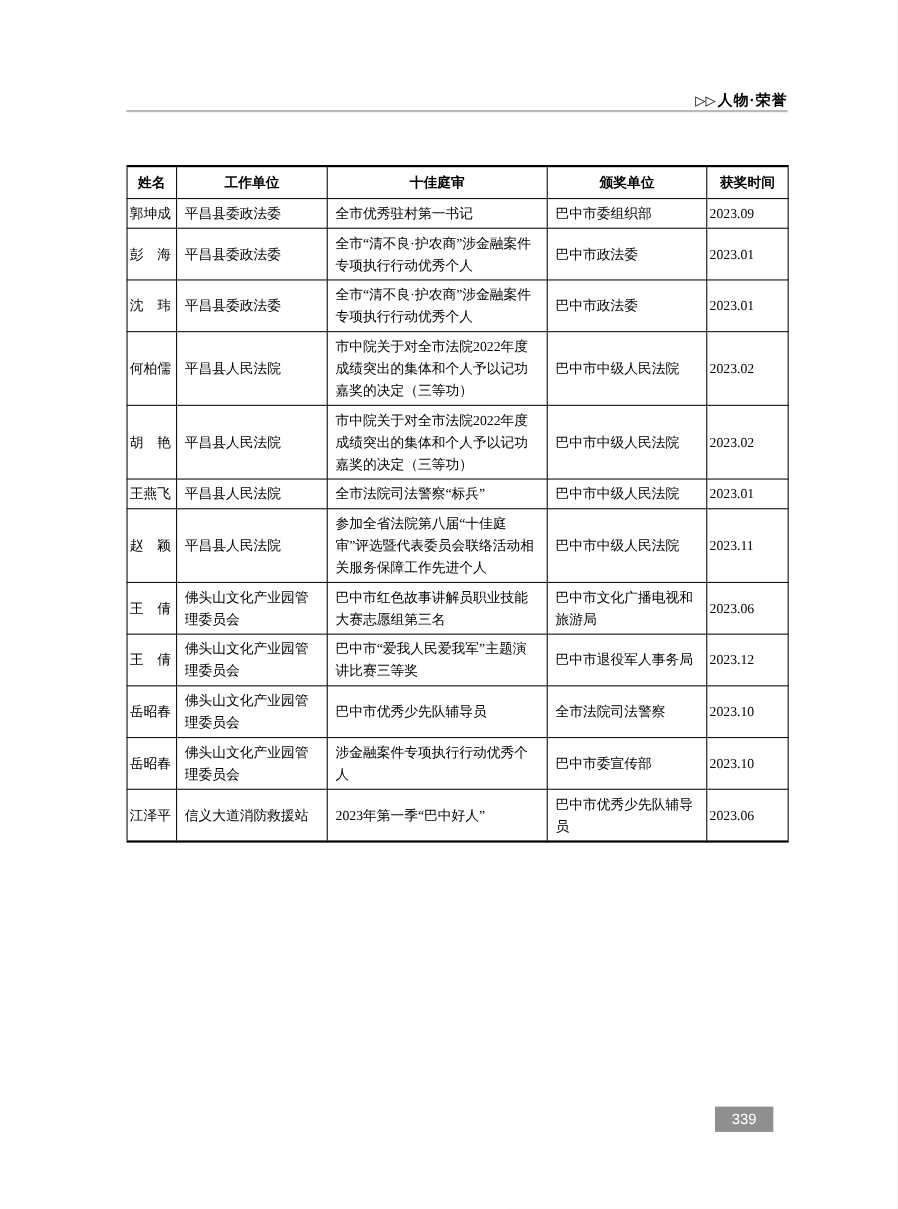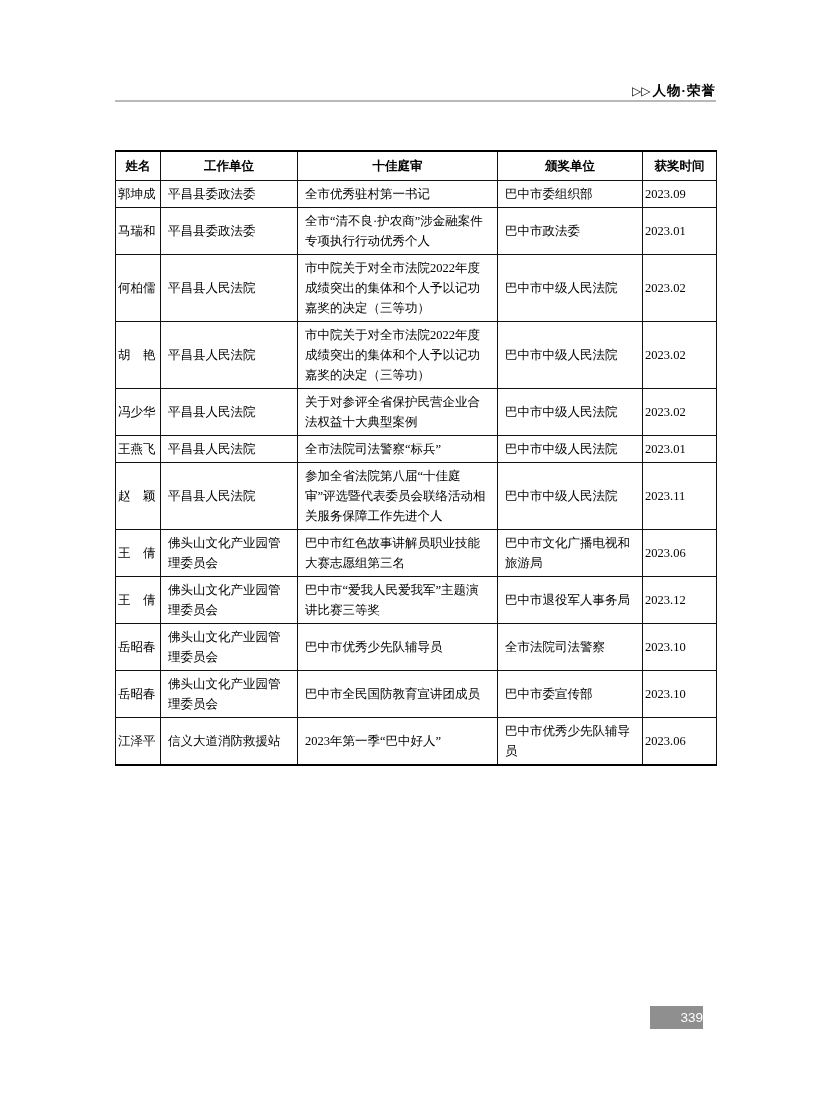--- a/index.html
+++ b/index.html
@@ -79,21 +79,21 @@
   }
   table.awards tbody tr { height:27px; }
   .page-badge {
     position:absolute;
     left:650px; top:1006px;
     width:53px; height:23px;
     background:#8f8f8f;
     color:#ffffff;
     font-family:"Liberation Sans","DejaVu Sans",sans-serif;
     font-size:13.5px;
-    display:flex; align-items:center; justify-content:flex-end;
+    display:flex; align-items:center; justify-content:center;
   }
 </style>
 </head>
 <body>
 
 <div class="page">
 
   <div class="running-head">
     <span class="tri">▷▷</span><span>人物·荣誉</span>
   </div>
@@ -120,44 +120,44 @@
     </thead>
     <tbody>
         <tr>
           <td>郭坤成</td>
           <td>平昌县委政法委</td>
           <td>全市优秀驻村第一书记</td>
           <td>巴中市委组织部</td>
           <td>2023.09</td>
         </tr>
         <tr>
-          <td>马瑞和</td>
+          <td>彭　海</td>
           <td>平昌县委政法委</td>
           <td>全市“清不良·护农商”涉金融案件专项执行行动优秀个人</td>
           <td>巴中市政法委</td>
           <td>2023.01</td>
         </tr>
         <tr>
+          <td>沈　玮</td>
+          <td>平昌县委政法委</td>
+          <td>全市“清不良·护农商”涉金融案件专项执行行动优秀个人</td>
+          <td>巴中市政法委</td>
+          <td>2023.01</td>
+        </tr>
+        <tr>
           <td>何柏儒</td>
           <td>平昌县人民法院</td>
           <td>市中院关于对全市法院2022年度成绩突出的集体和个人予以记功嘉奖的决定（三等功）</td>
           <td>巴中市中级人民法院</td>
           <td>2023.02</td>
         </tr>
         <tr>
           <td>胡　艳</td>
           <td>平昌县人民法院</td>
           <td>市中院关于对全市法院2022年度成绩突出的集体和个人予以记功嘉奖的决定（三等功）</td>
-          <td>巴中市中级人民法院</td>
-          <td>2023.02</td>
-        </tr>
-        <tr>
-          <td>冯少华</td>
-          <td>平昌县人民法院</td>
-          <td>关于对参评全省保护民营企业合法权益十大典型案例</td>
           <td>巴中市中级人民法院</td>
           <td>2023.02</td>
         </tr>
         <tr>
           <td>王燕飞</td>
           <td>平昌县人民法院</td>
           <td>全市法院司法警察“标兵”</td>
           <td>巴中市中级人民法院</td>
           <td>2023.01</td>
         </tr>
@@ -185,21 +185,21 @@
         <tr>
           <td>岳昭春</td>
           <td>佛头山文化产业园管理委员会</td>
           <td>巴中市优秀少先队辅导员</td>
           <td>全市法院司法警察</td>
           <td>2023.10</td>
         </tr>
         <tr>
           <td>岳昭春</td>
           <td>佛头山文化产业园管理委员会</td>
-          <td>巴中市全民国防教育宣讲团成员</td>
+          <td>涉金融案件专项执行行动优秀个人</td>
           <td>巴中市委宣传部</td>
           <td>2023.10</td>
         </tr>
         <tr>
           <td>江泽平</td>
           <td>信义大道消防救援站</td>
           <td>2023年第一季“巴中好人”</td>
           <td>巴中市优秀少先队辅导员</td>
           <td>2023.06</td>
         </tr>

